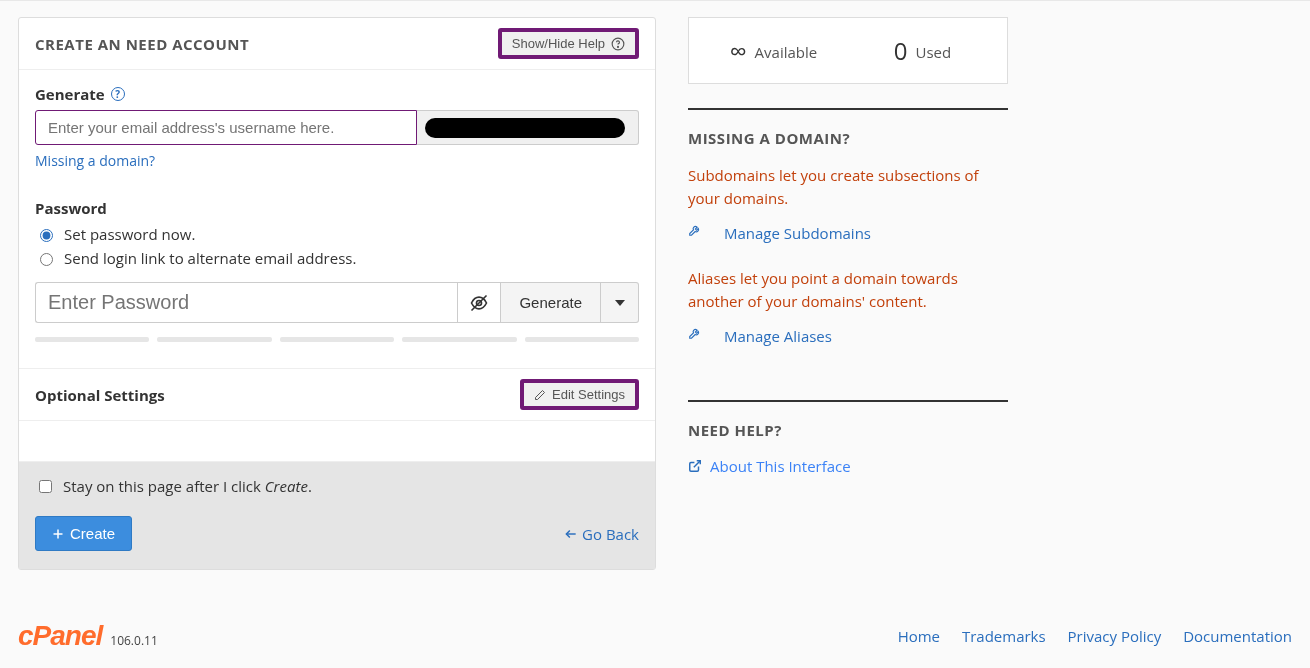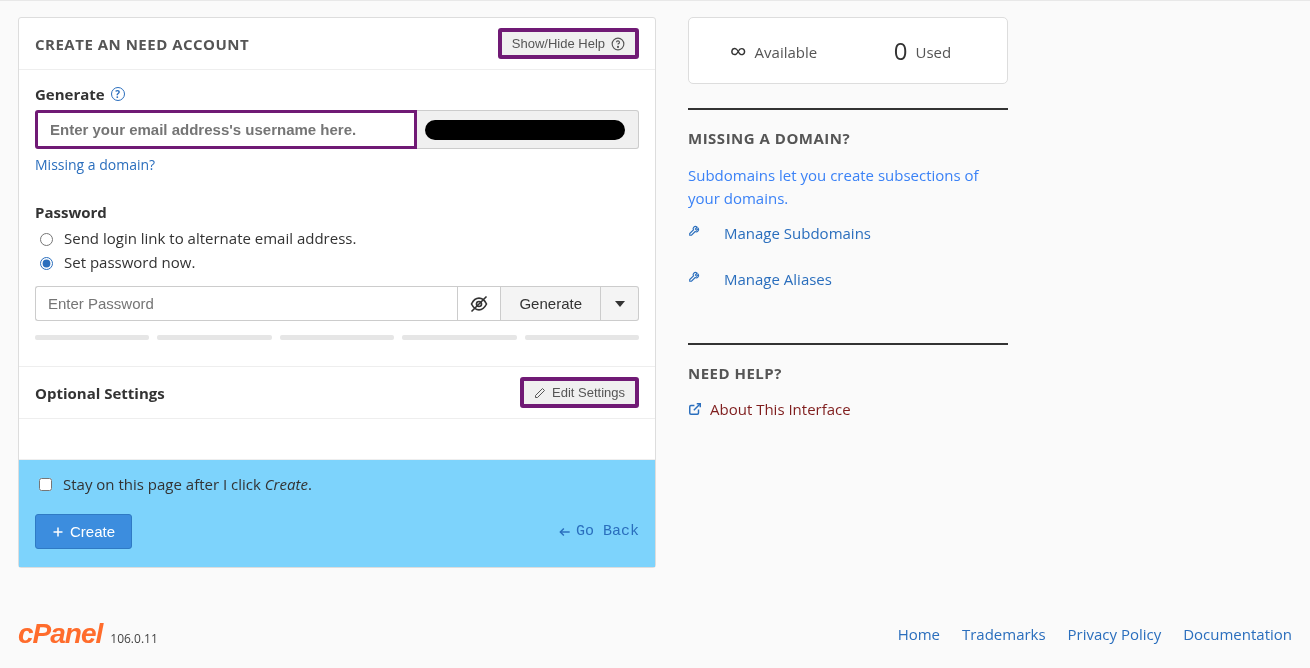--- a/index.html
+++ b/index.html
@@ -65,26 +65,25 @@
     border: 1px solid #2a6ebd;
     border-radius: 50%;
     color: #2a6ebd;
     font-size: 10px;
     align-items: center; justify-content: center;
     font-weight: 700;
   }
   .input-group { display: flex; }
   .input-text {
     flex: 1;
-    border: 3px solid #701a75;
+    border: 1px solid #701a75;
     border-radius: 3px 0 0 3px;
     padding: 8px 12px;
     font-size: 15px;
     color: #7f1d1d;
-    font-weight: bold;
   }
   .addon {
     border: 1px solid #ccc;
     border-left: none;
     background: #f0f0f0;
     border-radius: 0 3px 3px 0;
     min-width: 222px;
     display: flex;
     align-items: center;
     padding: 0 8px;
@@ -96,21 +95,21 @@
   .section-gap { height: 28px; }
   .radio-row { display: flex; align-items: center; gap: 8px; margin: 4px 0; }
   .radio-row input { accent-color: #2a6ebd; }
   .pw-group { display: flex; margin-top: 14px; }
   .pw-input {
     flex: 1;
     border: 1px solid #ccc;
     border-right: none;
     border-radius: 3px 0 0 3px;
     padding: 8px 12px;
-    font-size: 15px;
+    font-size: 20px;
   }
   .btn-sq {
     border: 1px solid #ccc;
     background: #fff;
     width: 44px;
     display: flex; align-items: center; justify-content: center;
     cursor: pointer;
   }
   .btn-gen {
     border: 1px solid #ccc;
@@ -138,56 +137,56 @@
     border-top: 1px solid #eee;
     border-bottom: 1px solid #eee;
     padding: 10px 16px;
     display: flex;
     justify-content: space-between;
     align-items: center;
     margin: 26px -16px 0 -16px;
   }
   .optional-head .title { font-weight: 700; color: #333; }
   .panel-footer {
-    background: #7dd3fc;
+    background: #e5e5e5;
     border-top: 1px solid #eee;
     padding: 14px 16px 18px 16px;
   }
   .check-row { display: flex; align-items: center; gap: 8px; margin-bottom: 20px; }
   .footer-actions { display: flex; justify-content: space-between; align-items: center; }
   .btn-primary {
     background: #3c8dde;
     color: #fff;
     border: 1px solid #2f7ac4;
     border-radius: 3px;
     padding: 8px 16px;
     font-size: 15px;
     cursor: pointer;
     display: inline-flex; align-items: center; gap: 6px;
   }
-  .goback { color: #2a6ebd; cursor: pointer; display: inline-flex; align-items: center; gap: 4px; font-family: Liberation Mono, monospace; }
+  .goback { color: #2a6ebd; cursor: pointer; display: inline-flex; align-items: center; gap: 4px; }
   
   .side { flex: 1; max-width: 320px; }
   .stats {
     background: #fff;
     border: 1px solid #ddd;
-    border-radius: 5px;
+    border-radius: 0;
     display: flex;
     padding: 16px 10px;
     margin-bottom: 24px;
   }
   .stat { flex: 1; text-align: center; color: #555; }
   .stat .big { font-size: 24px; color: #333; vertical-align: -2px; margin-right: 4px;}
   .side hr { border: none; border-top: 2px solid #333; margin: 0 0 18px 0; }
   .side h3 {
     font-size: 15px; font-weight: 700; color: #555; letter-spacing: .5px; margin: 0 0 16px 0;
   }
-  .side p { color: #3b82f6; margin: 0 0 12px 0; line-height: 1.5;}
+  .side p { color: #c2410c; margin: 0 0 12px 0; line-height: 1.5;}
   .side .wrench-link { color: #2a6ebd; display: inline-flex; align-items: flex-start; gap: 22px; cursor: pointer; margin-bottom: 24px;}
-  .side .ext-link { color: #7f1d1d; display: inline-flex; align-items: center; gap: 8px; cursor: pointer;}
+  .side .ext-link { color: #3b82f6; display: inline-flex; align-items: center; gap: 8px; cursor: pointer;}
   
   .bottom {
     display: flex;
     justify-content: space-between;
     align-items: center;
     margin-top: 50px;
   }
   .logo-wrap { display: flex; align-items: baseline; gap: 8px; }
   .cpanel-logo {
     font-family: "Arial Black", Arial, sans-serif;
@@ -237,26 +236,26 @@
         </div>
         <a class="link-small">Missing a domain?</a>
 
         <div class="section-gap"></div>
 
         
         <div class="label-row">
             <span>Password</span>
           </div>
         <label class="radio-row">
+          <input type="radio" name="pw" checked="" style="">
+          <span>Set password now.</span>
+        </label>
+        <label class="radio-row">
           <input type="radio" name="pw" style="">
           <span>Send login link to alternate email address.</span>
-        </label>
-        <label class="radio-row">
-          <input type="radio" name="pw" checked="" style="">
-          <span>Set password now.</span>
         </label>
 
         <div class="pw-group">
           <input class="pw-input" type="password" placeholder="Enter Password" style="">
           <button class="btn-sq">
             <svg width="20" height="20" viewBox="0 0 24 24" fill="none" stroke="#333" stroke-width="2">
                 <path d="M3 12s3.5-7 9-7 9 7 9 7-3.5 7-9 7-9-7-9-7z"></path>
                 <circle cx="12" cy="12" r="3"></circle>
                 <line x1="3" y1="21" x2="21" y2="3"></line>
               </svg>
@@ -328,20 +327,21 @@
       <hr>
       <h3>MISSING A DOMAIN?</h3>
       <p>Subdomains let you create subsections of your domains.</p>
       <a class="wrench-link">
         <svg width="14" height="14" viewBox="0 0 24 24" fill="none" stroke="#2a6ebd" stroke-width="2">
             <path d="M14.7 6.3a4 4 0 0 0-5.4 5.4L3 18v3h3l6.3-6.3a4 4 0 0 0 5.4-5.4l-3 3-2-2 3-3z"></path>
           </svg>
         <span>Manage Subdomains</span>
       </a>
 
+      <p>Aliases let you point a domain towards another of your domains' content.</p>
       <a class="wrench-link">
         <svg width="14" height="14" viewBox="0 0 24 24" fill="none" stroke="#2a6ebd" stroke-width="2">
             <path d="M14.7 6.3a4 4 0 0 0-5.4 5.4L3 18v3h3l6.3-6.3a4 4 0 0 0 5.4-5.4l-3 3-2-2 3-3z"></path>
           </svg>
         <span>Manage Aliases</span>
       </a>
 
       <hr style="margin-top:30px">
       <h3>NEED HELP?</h3>
       <a class="ext-link">

